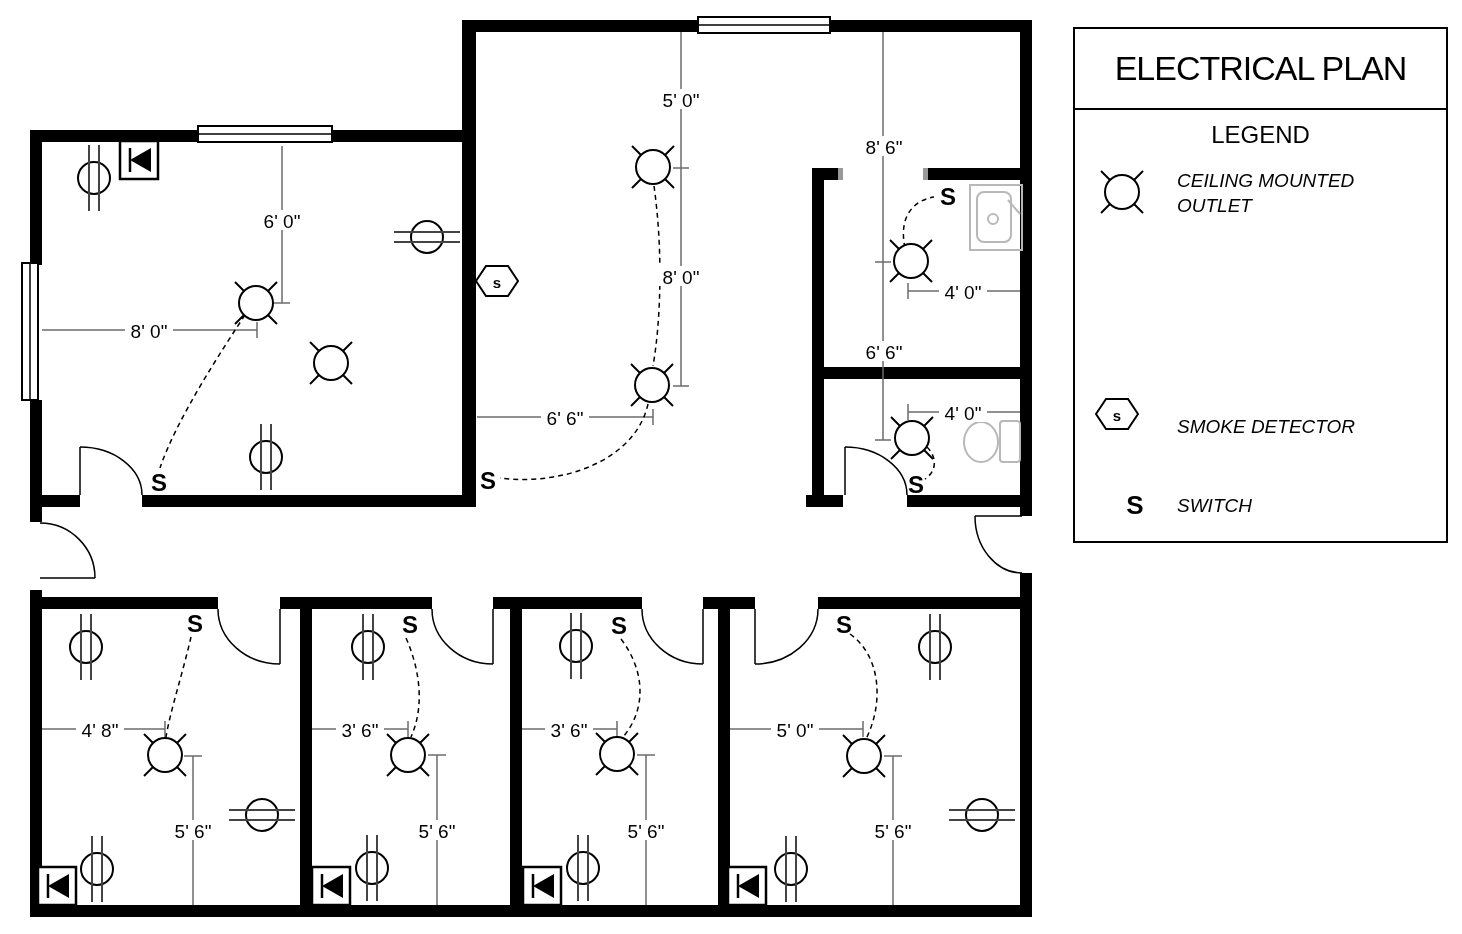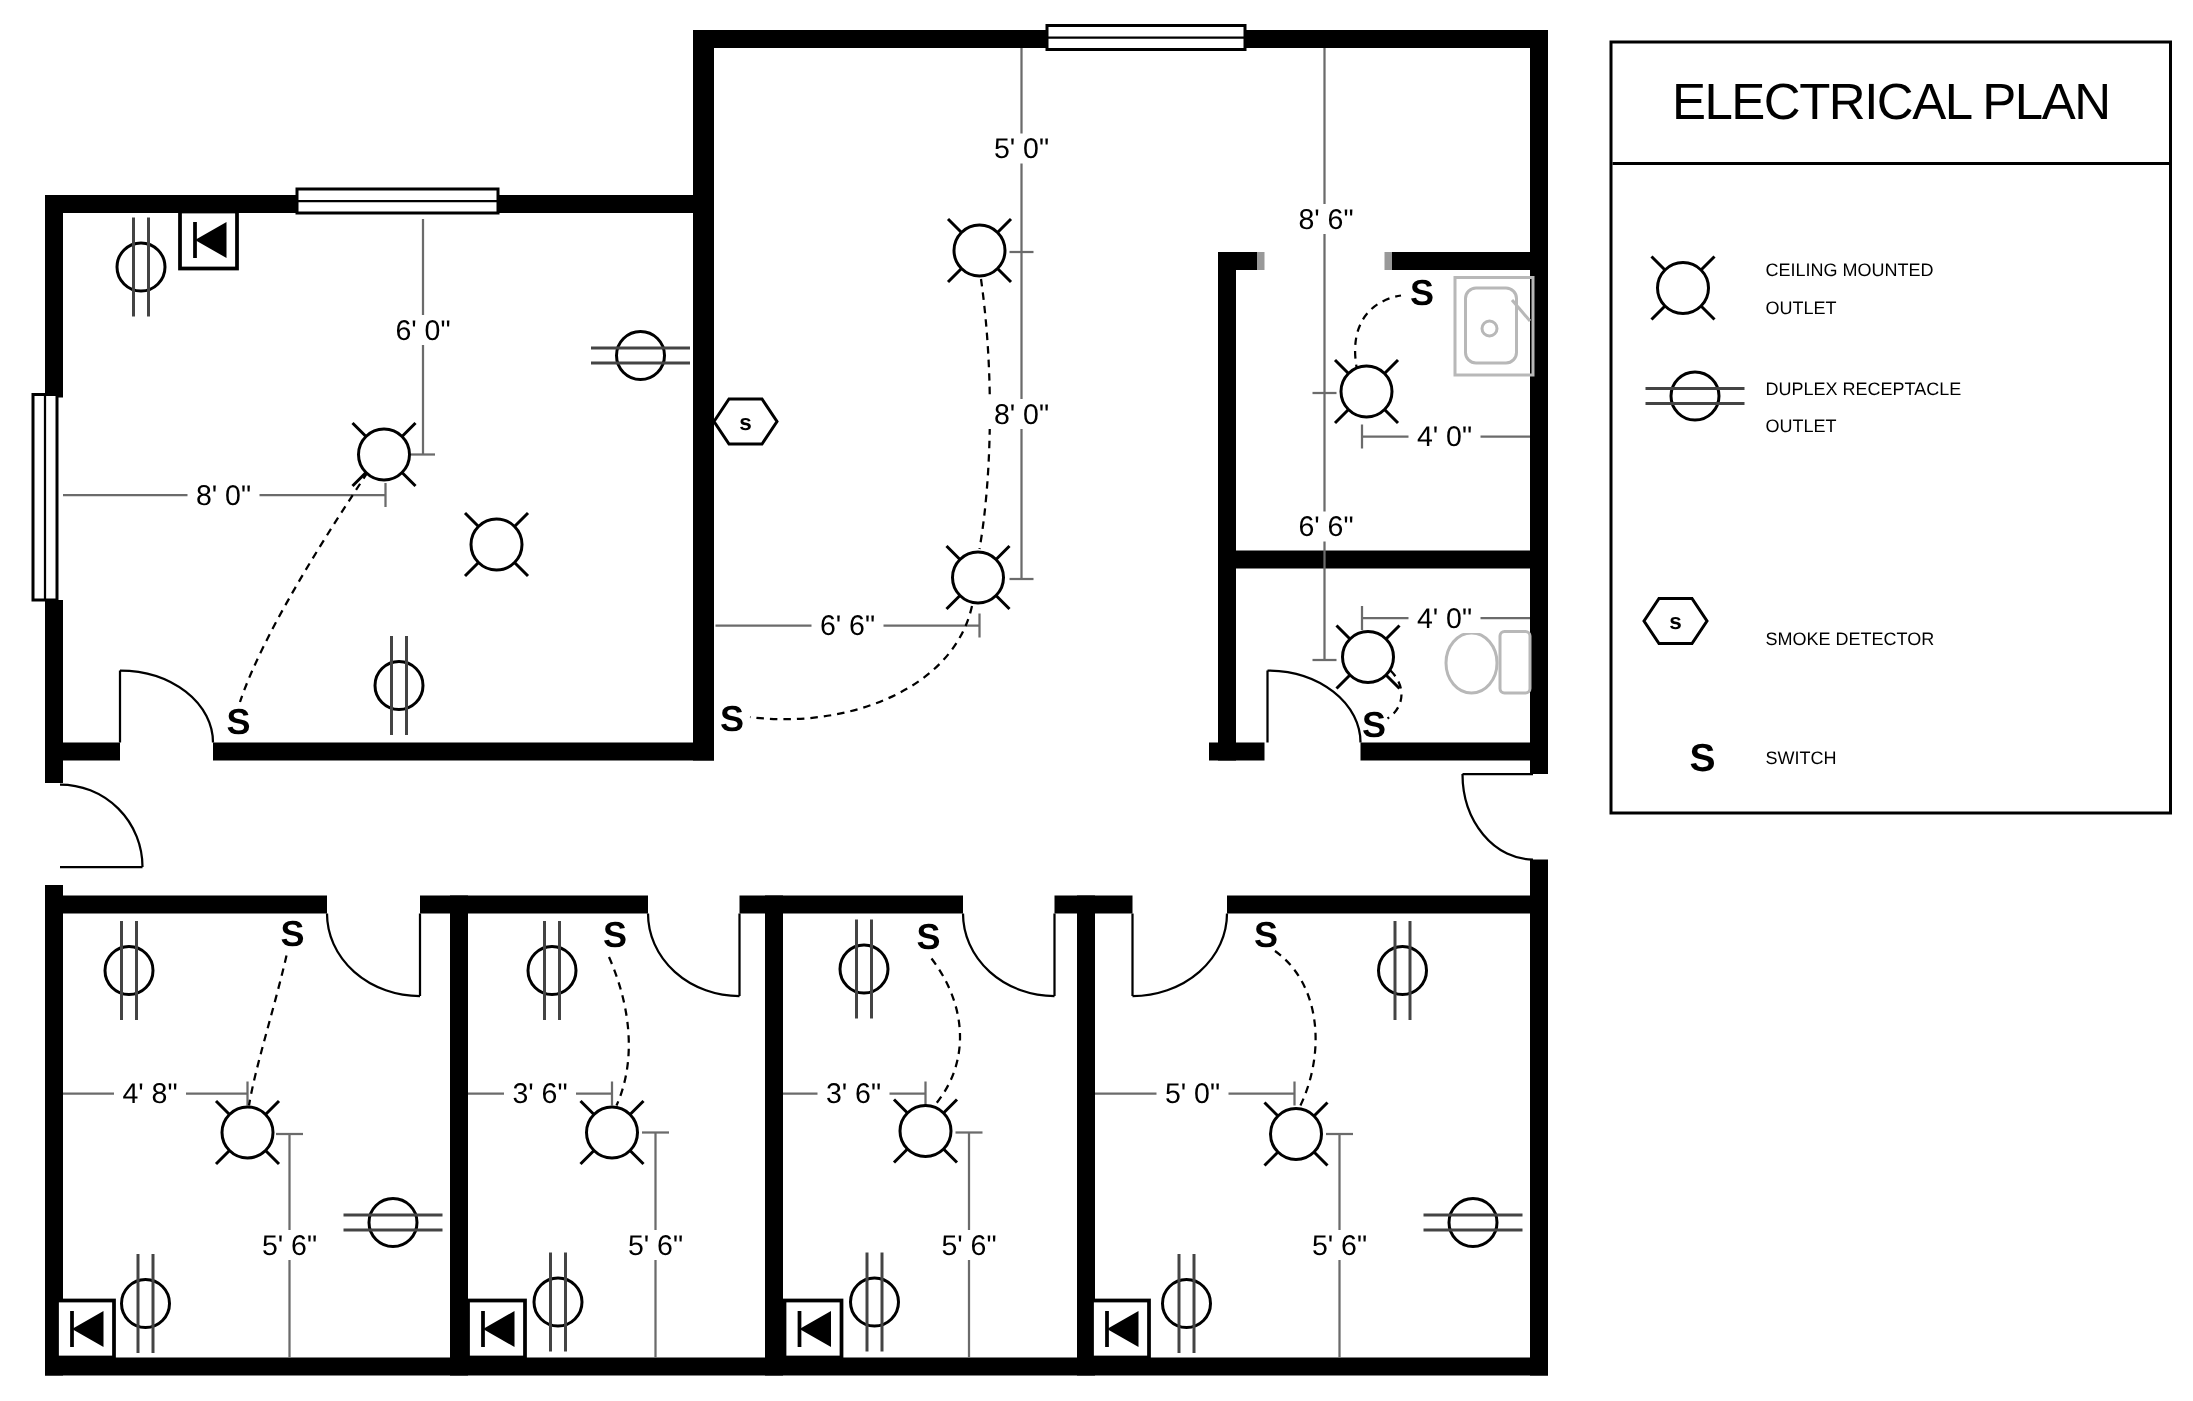--- a/index.html
+++ b/index.html
@@ -13,21 +13,21 @@
 
   
   .legend{position:absolute;left:1073px;top:27px;width:375px;height:516px;
           border:2px solid #000;background:#fff;box-sizing:border-box;}
   .legend-title{height:79px;border-bottom:2px solid #000;display:flex;align-items:center;
                 justify-content:center;font-size:34px;letter-spacing:-1px;color:#000;}
   .legend-heading{position:absolute;top:92px;left:0;width:100%;text-align:center;
                   font-size:24px;color:#000;}
   .legend-row{position:absolute;left:18px;width:340px;height:60px;display:flex;align-items:center;}
   .legend-sym{width:84px;display:flex;align-items:center;justify-content:center;flex:0 0 84px;}
-  .legend-label{font-size:12px;line-height:25px;color:#000;}
+  .legend-label{font-size:19px;line-height:25px;color:#000;font-style:italic;}
   .legend-switch-glyph{font-size:26px;font-weight:700;color:#000;}
 </style>
 </head>
 <body>
 
 <div class="stage">
 
 <svg width="1462" height="934" viewBox="0 0 1462 934">
   <defs>
     <g id="light" stroke="#000" stroke-width="2" fill="none">
@@ -353,44 +353,34 @@
     <text class="switch-label" x="916" y="484" text-anchor="middle" dominant-baseline="central">S</text>
     <text class="switch-label" x="195" y="623" text-anchor="middle" dominant-baseline="central">S</text>
     <text class="switch-label" x="410" y="624" text-anchor="middle" dominant-baseline="central">S</text>
     <text class="switch-label" x="619" y="625" text-anchor="middle" dominant-baseline="central">S</text>
     <text class="switch-label" x="844" y="624" text-anchor="middle" dominant-baseline="central">S</text>
   </g>
 </svg>
 
 <div class="legend">
   <div class="legend-title">ELECTRICAL PLAN</div>
+  <div class="legend-heading">LEGEND</div>
 
   <div class="legend-row" style="top:134px;">
     <div class="legend-sym">
       <svg width="58" height="58" viewBox="-29 -29 58 58">
             <use href="#light"></use>
           </svg>
     </div>
     <div class="legend-label">
       <div>CEILING MOUNTED</div>
           <div>OUTLET</div>
     </div>
   </div>
 
-  <div class="legend-row" style="top:213px;">
-    <div class="legend-sym">
-      <svg width="74" height="44" viewBox="-37 -22 74 44">
-            <use href="#rec-h"></use>
-          </svg>
-    </div>
-    <div class="legend-label">
-      <div>DUPLEX RECEPTACLE</div>
-          <div>OUTLET</div>
-    </div>
-  </div>
 
 
   <div class="legend-row" style="top:367px;">
     <div class="legend-sym">
       <svg width="48" height="36" viewBox="-24 -18 48 36">
         <use href="#smoke"></use>
         <text class="smoke-label" x="0" y="1" text-anchor="middle" dominant-baseline="central">s</text>
       </svg>
     </div>
     <div class="legend-label">

